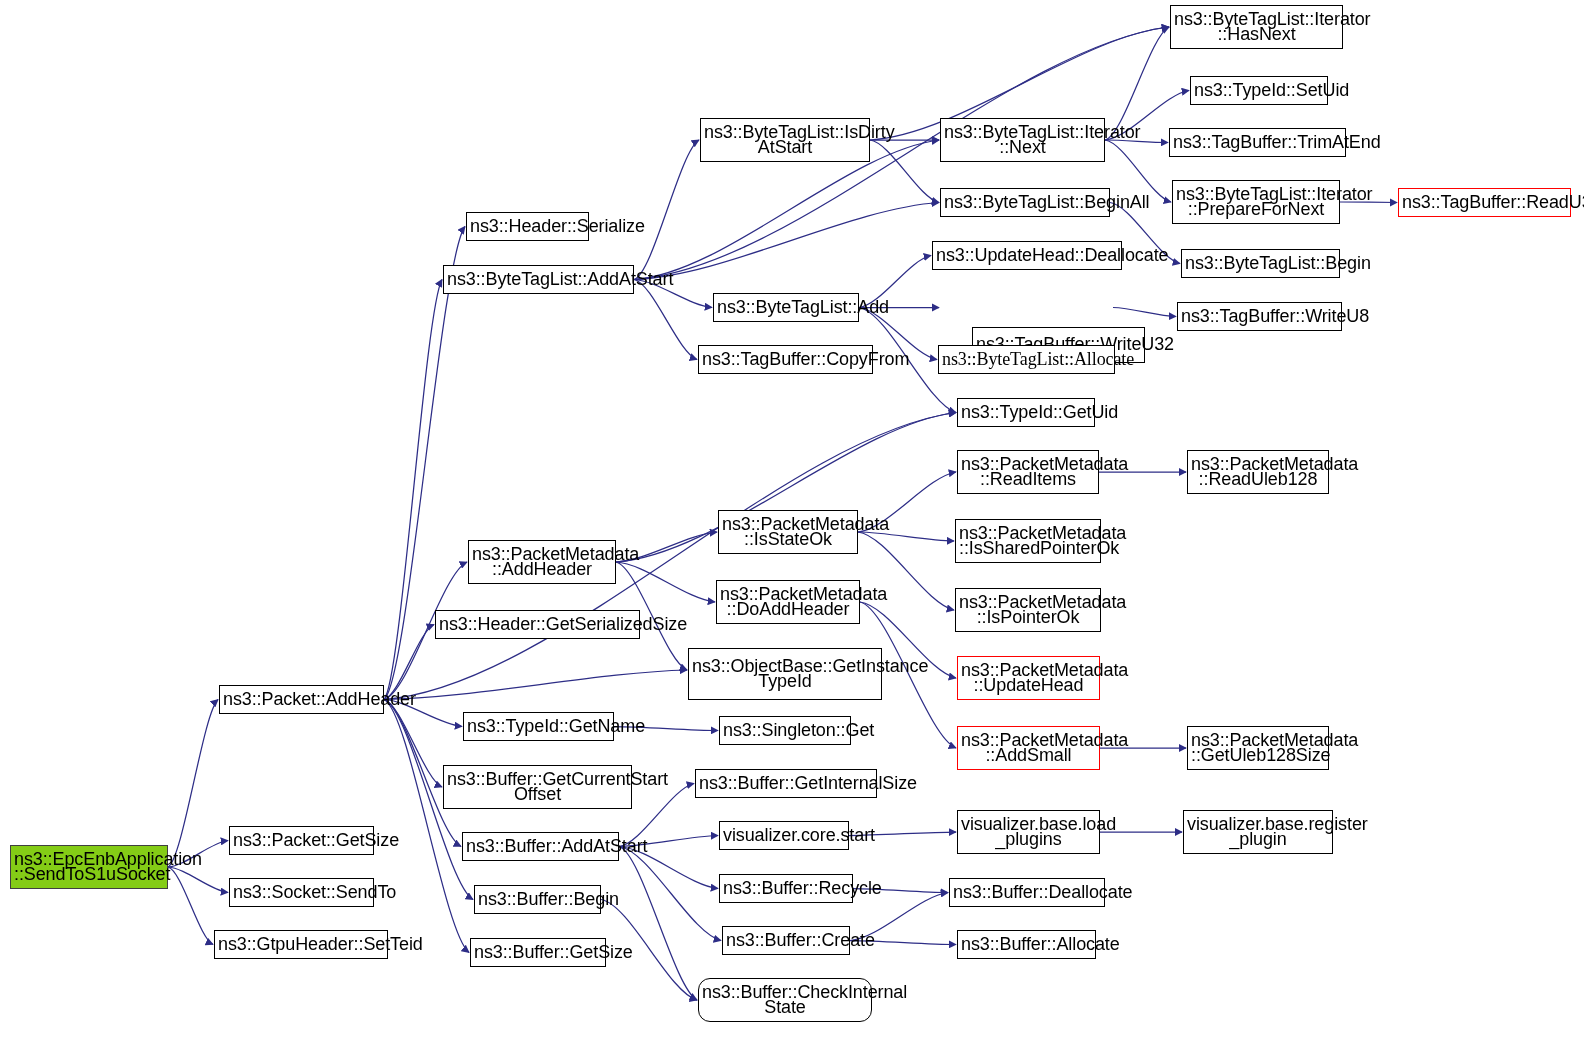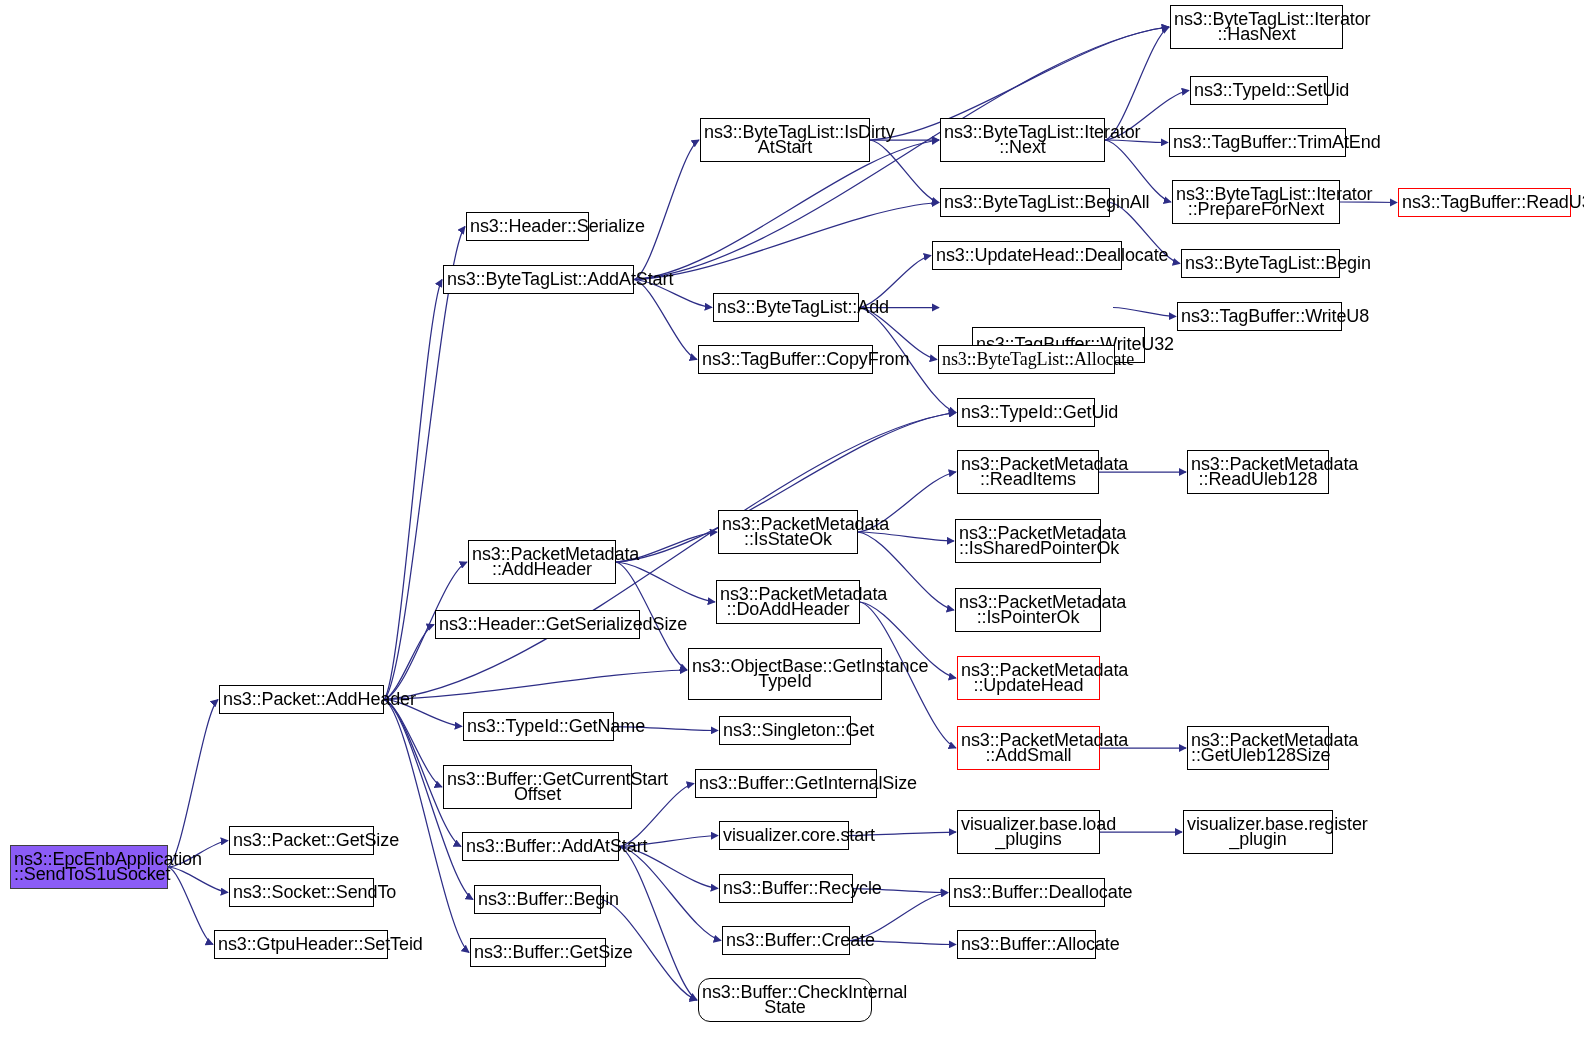--- a/index.html
+++ b/index.html
@@ -35,21 +35,21 @@
     border: 1px solid #000000;
     color: #000000;
     font-size: 18px;
     line-height: 15.5px;
     letter-spacing: -0.1px;
     white-space: pre-line;
     z-index: 5;
     padding: 0 3px;
   }
   .node.root {
-    background: #8b5cf6;
+    background: #84cc16;
     border: 1px solid #404040;
   }
   .node.redbox {
     border: 1px solid #ff0000;
   }
   .node .lbl {
     display: block;
     width: 100%;
   }
 </style>

